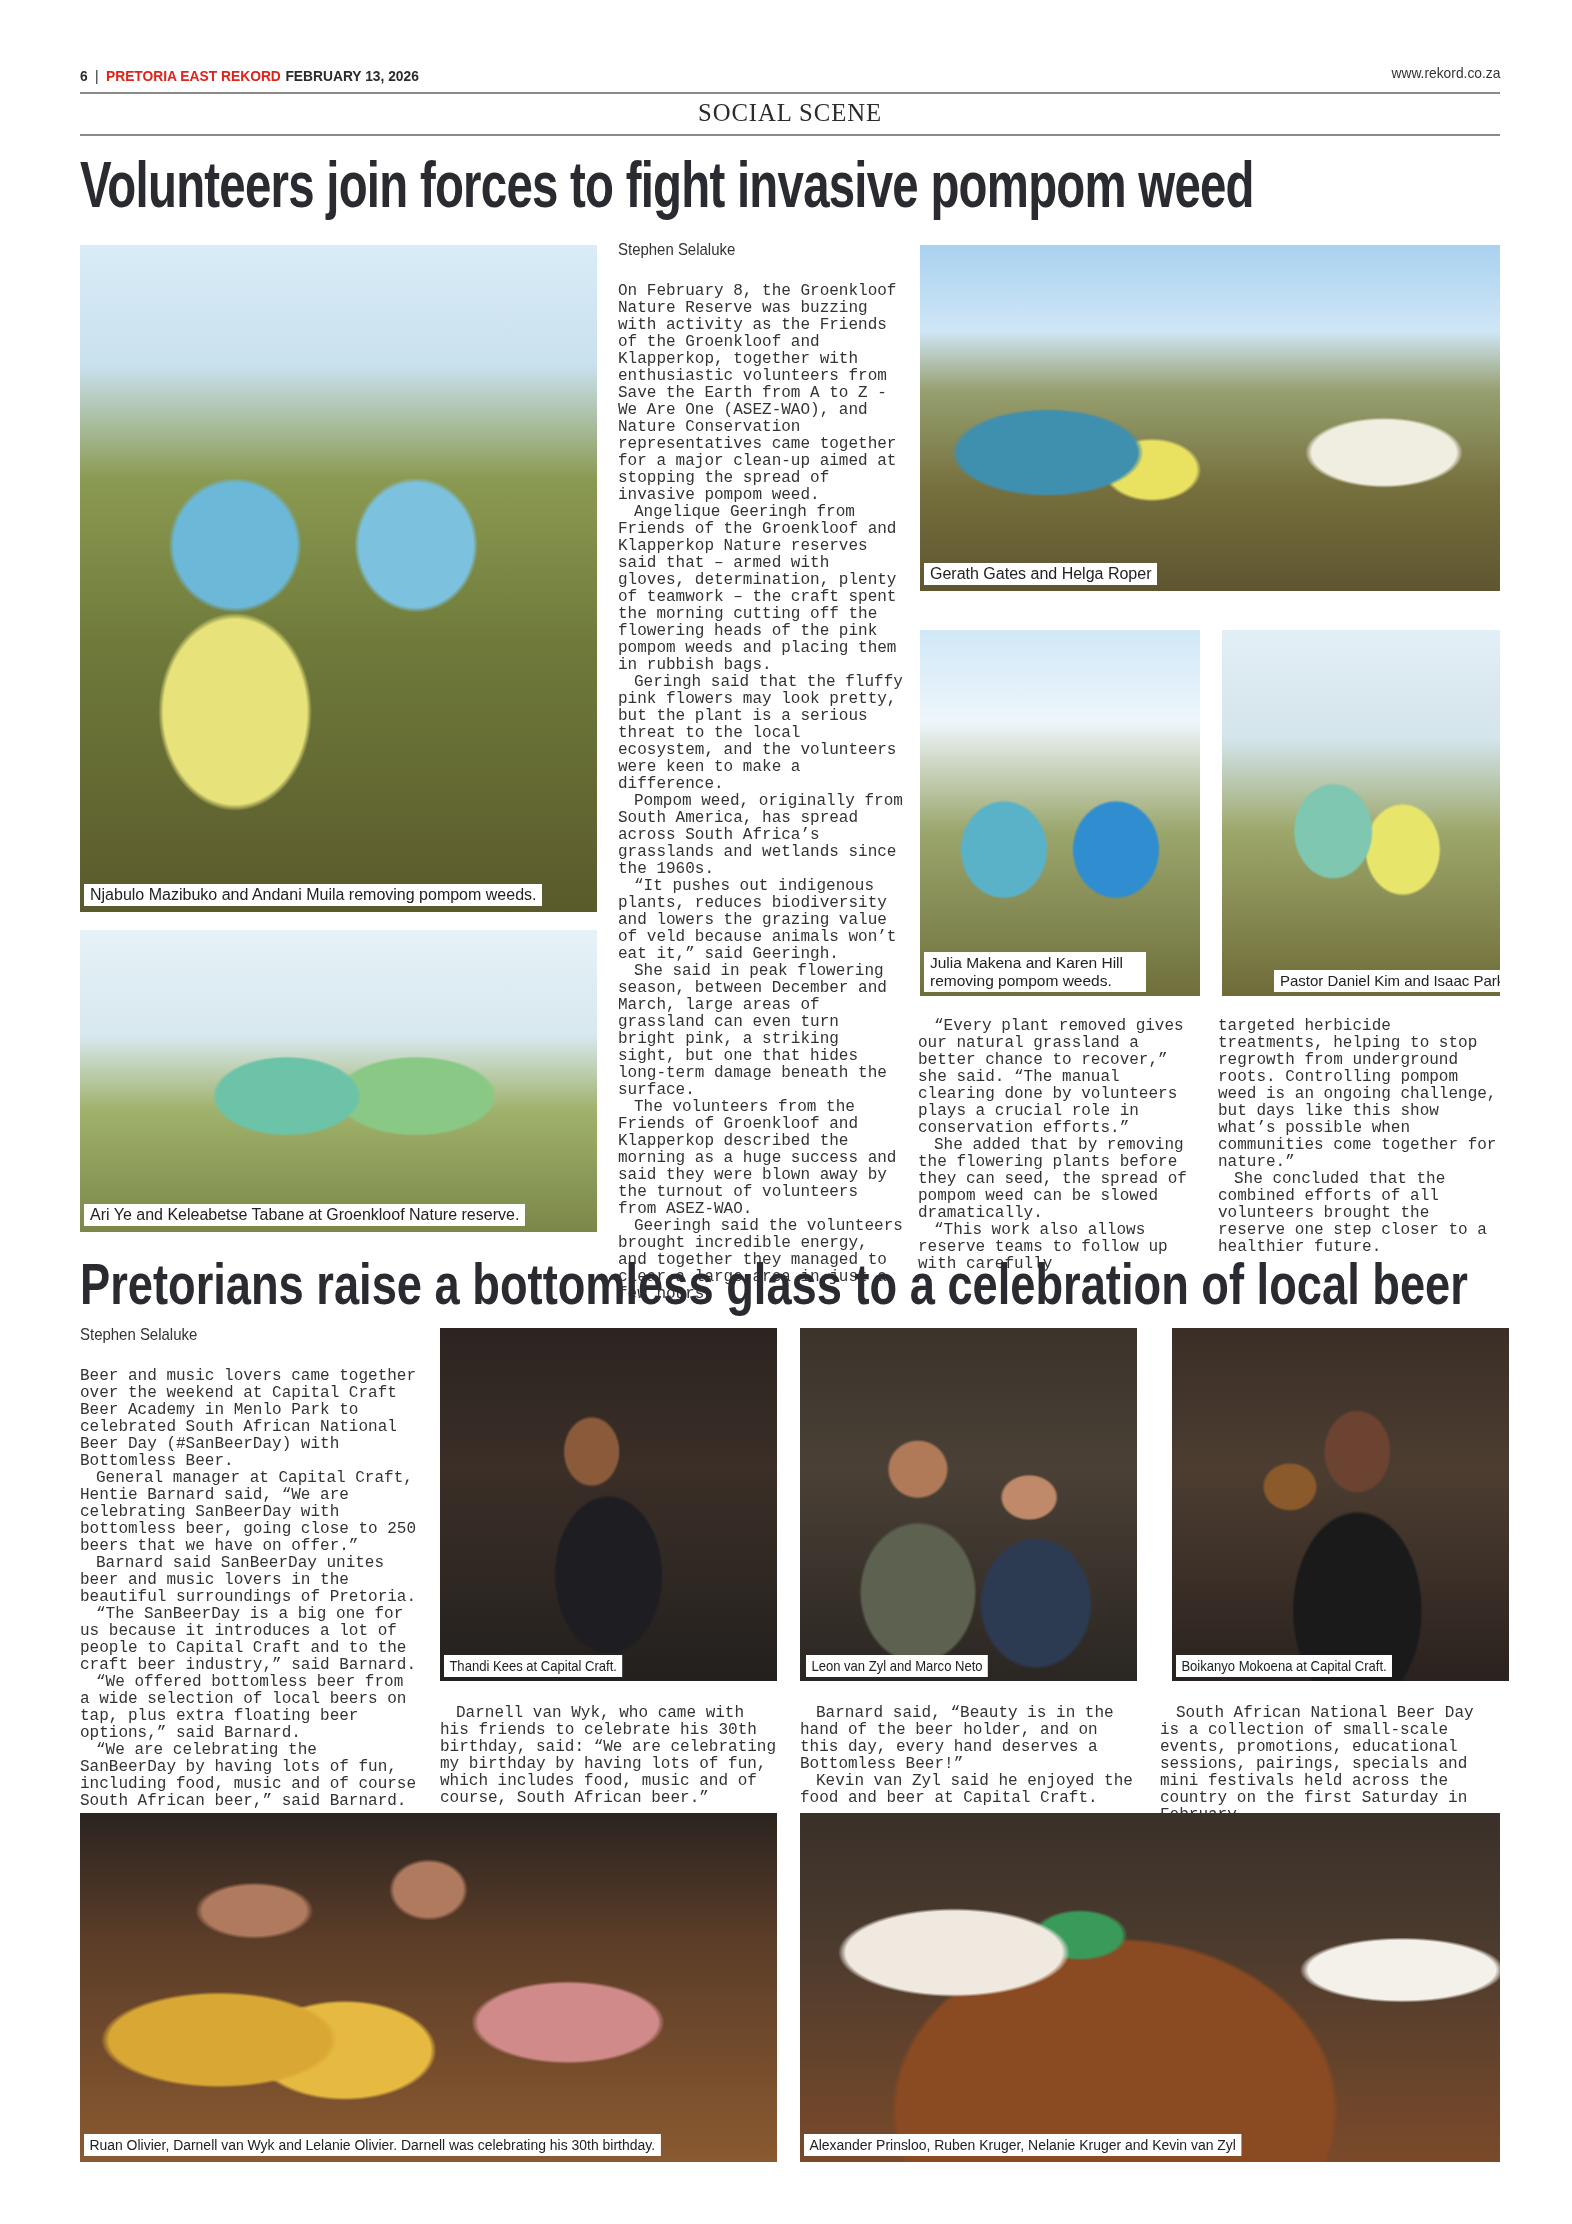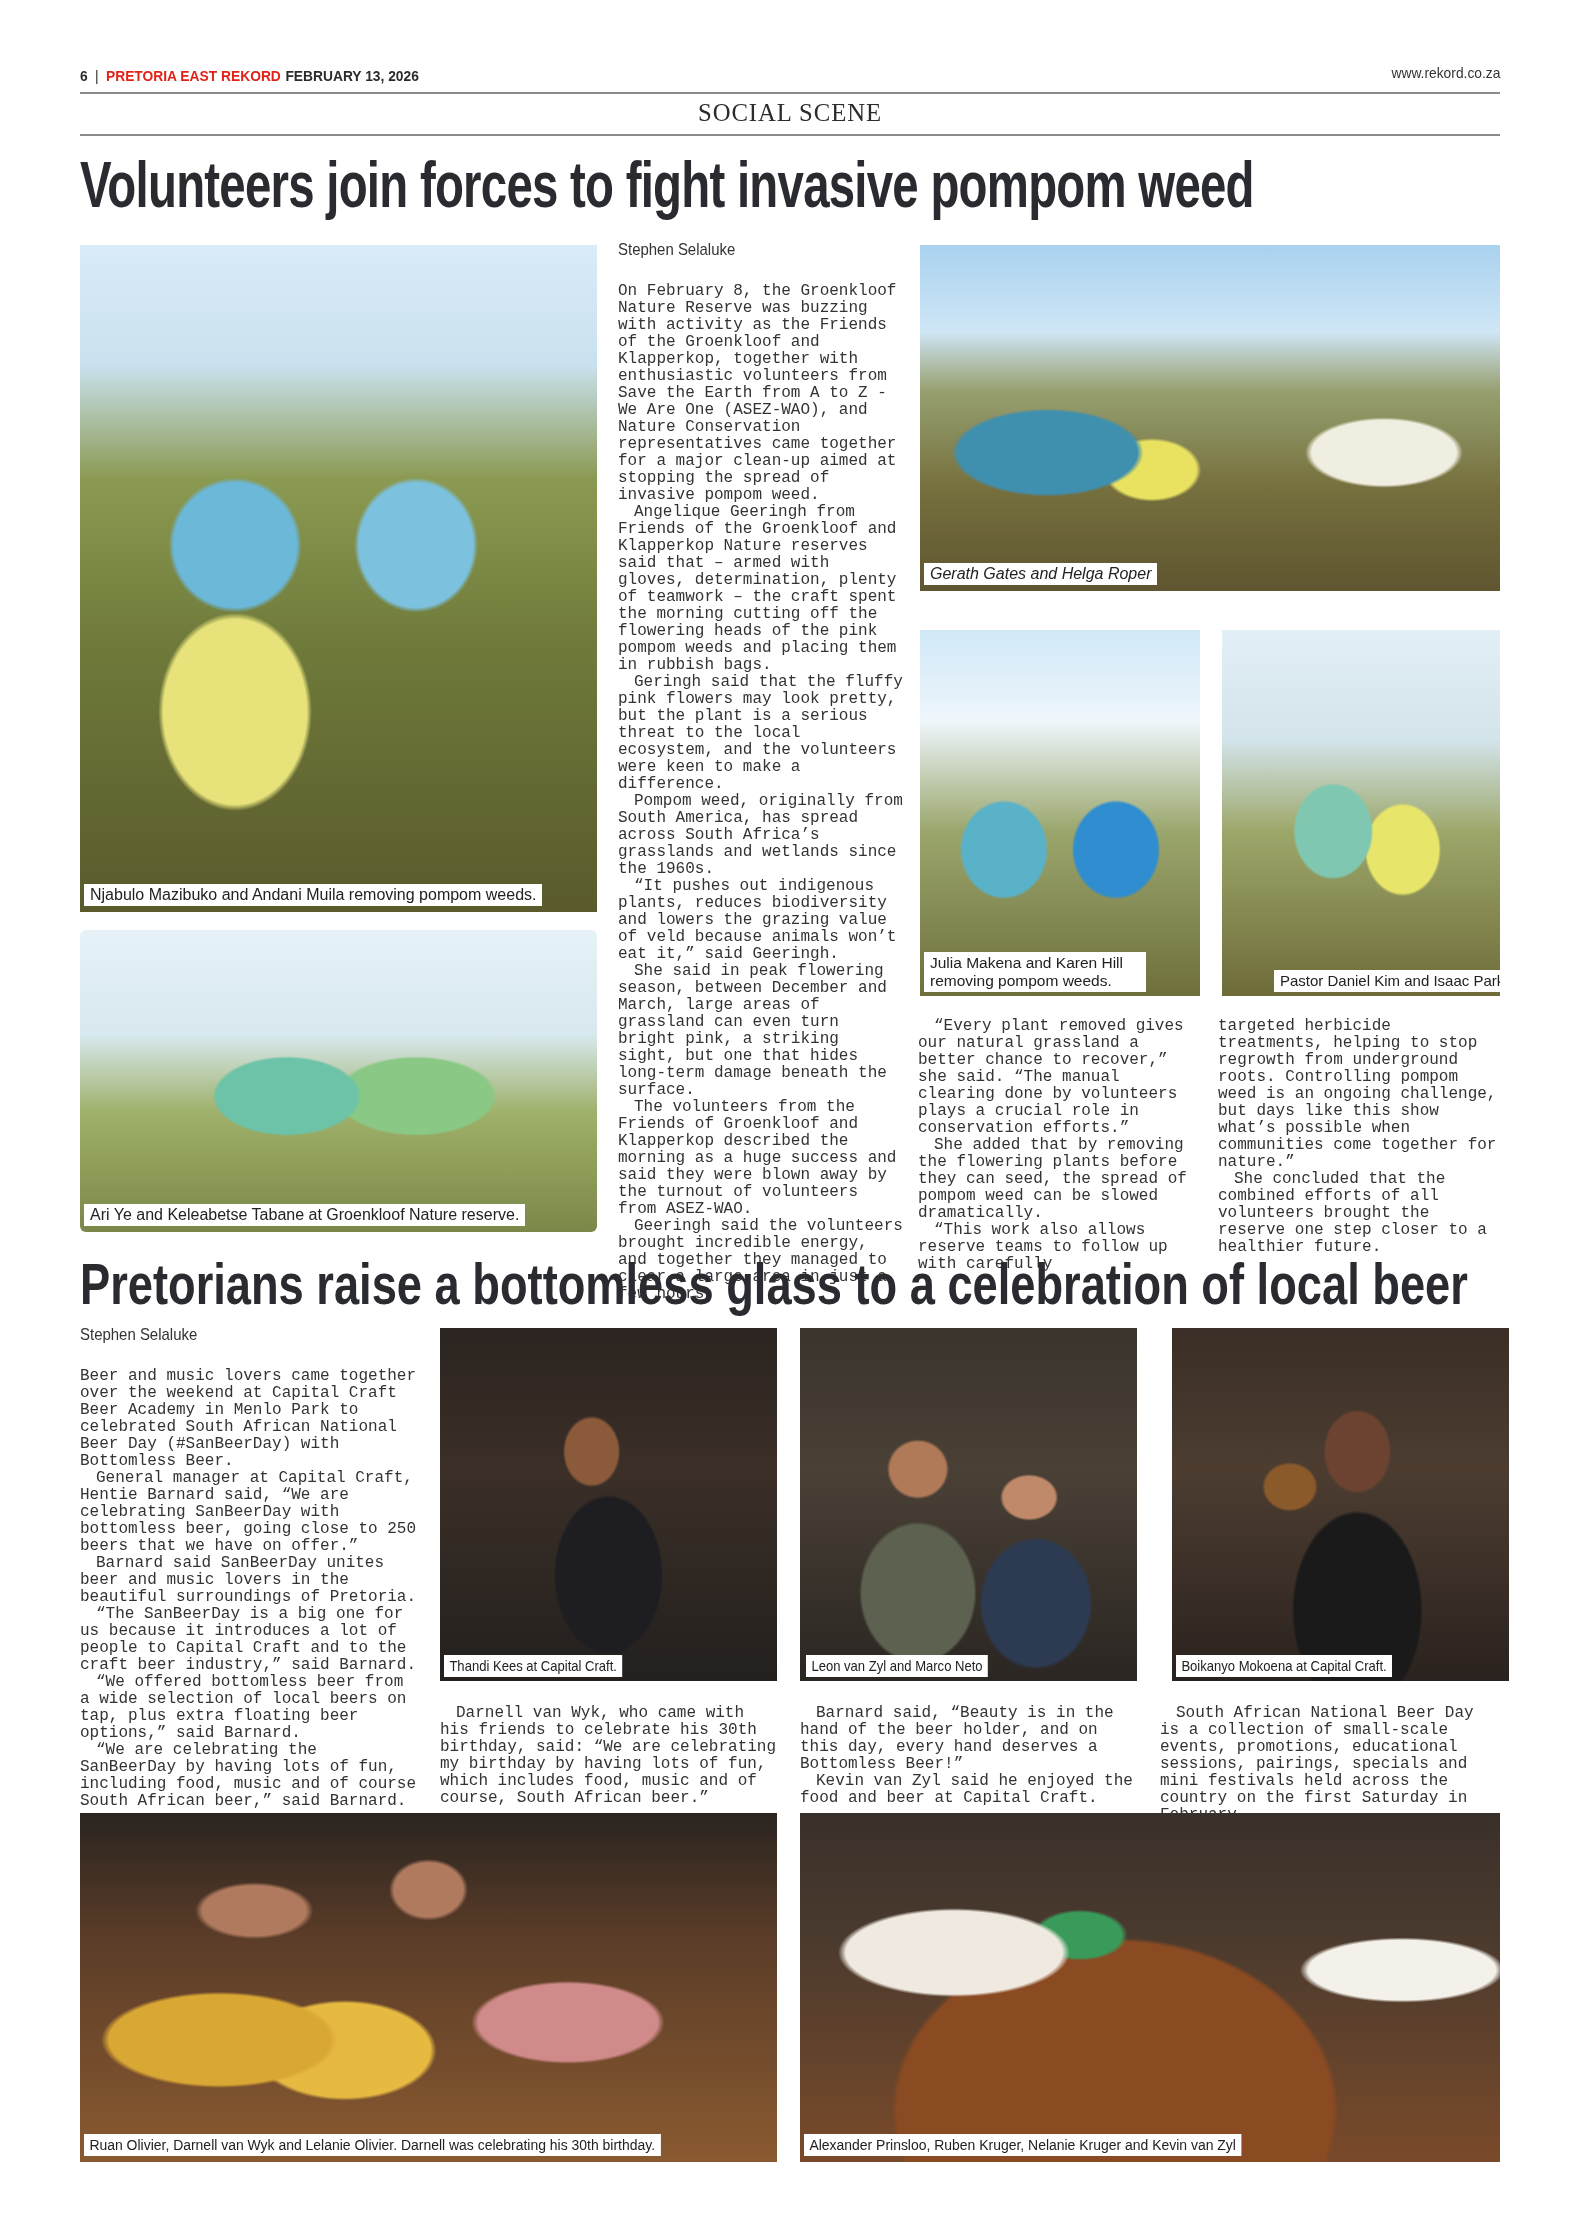--- a/index.html
+++ b/index.html
@@ -100,37 +100,37 @@
 <div class="abs rule" style="top:92px;"></div>
 <div class="abs section-label">SOCIAL SCENE</div>
 <div class="abs rule" style="top:134px;"></div>
 
 <h1 class="abs headline1">Volunteers join forces to fight invasive pompom weed</h1>
 
 <div class="abs photo ph-field" style="left:80px; top:245px; width:517px; height:667px;">
   <div class="caption" style="left:4px; bottom:6px; font-size:16px;">Njabulo Mazibuko and Andani Muila removing pompom weeds.</div>
 </div>
 
-<div class="abs photo ph-field2" style="left:80px; top:930px; width:517px; height:302px;border-radius:6px;">
+<div class="abs photo ph-field2" style="left:80px; top:930px; width:517px; height:302px;">
   <div class="caption" style="left:4px; bottom:6px; font-size:16px;">Ari Ye and Keleabetse Tabane at Groenkloof Nature reserve.</div>
 </div>
 
 <div class="abs byline" style="left:618px; top:240px;">Stephen Selaluke</div>
 <div class="abs col" style="left:618px; top:283px; width:285px;">
   <p class="first">On February 8, the Groenkloof Nature Reserve was buzzing with activity as the Friends of the Groenkloof and Klapperkop, together with enthusiastic volunteers from Save the Earth from A to Z - We Are One (ASEZ-WAO), and Nature Conservation representatives came together for a major clean-up aimed at stopping the spread of invasive pompom weed.</p>
   <p>Angelique Geeringh from Friends of the Groenkloof and Klapperkop Nature reserves said that – armed with gloves, determination, plenty of teamwork – the craft spent the morning cutting off the flowering heads of the pink pompom weeds and placing them in rubbish bags.</p>
   <p>Geringh said that the fluffy pink flowers may look pretty, but the plant is a serious threat to the local ecosystem, and the volunteers were keen to make a difference.</p>
   <p>Pompom weed, originally from South America, has spread across South Africa’s grasslands and wetlands since the 1960s.</p>
   <p>“It pushes out indigenous plants, reduces biodiversity and lowers the grazing value of veld because animals won’t eat it,” said Geeringh.</p>
   <p>She said in peak flowering season, between December and March, large areas of grassland can even turn bright pink, a striking sight, but one that hides long-term damage beneath the surface.</p>
   <p>The volunteers from the Friends of Groenkloof and Klapperkop described the morning as a huge success and said they were blown away by the turnout of volunteers from ASEZ-WAO.</p>
   <p>Geeringh said the volunteers brought incredible energy, and together they managed to clear a large area in just a few hours.</p>
 </div>
 
-<div class="abs photo ph-field3" style="left:920px; top:245px; width:580px; height:346px;font-style:italic;">
+<div class="abs photo ph-field3" style="left:920px; top:245px; width:580px; height:346px;">
   <div class="caption" style="left:4px; bottom:6px; font-size:16px;">Gerath Gates and Helga Roper</div>
 </div>
 
 <div class="abs photo ph-field4" style="left:920px; top:630px; width:280px; height:366px;">
   <div class="caption multi" style="left:4px; bottom:4px; font-size:15.5px; width:222px;">
     <span>Julia Makena and Karen Hill</span><br>
     <span>removing pompom weeds.</span>
   </div>
 </div>
 

